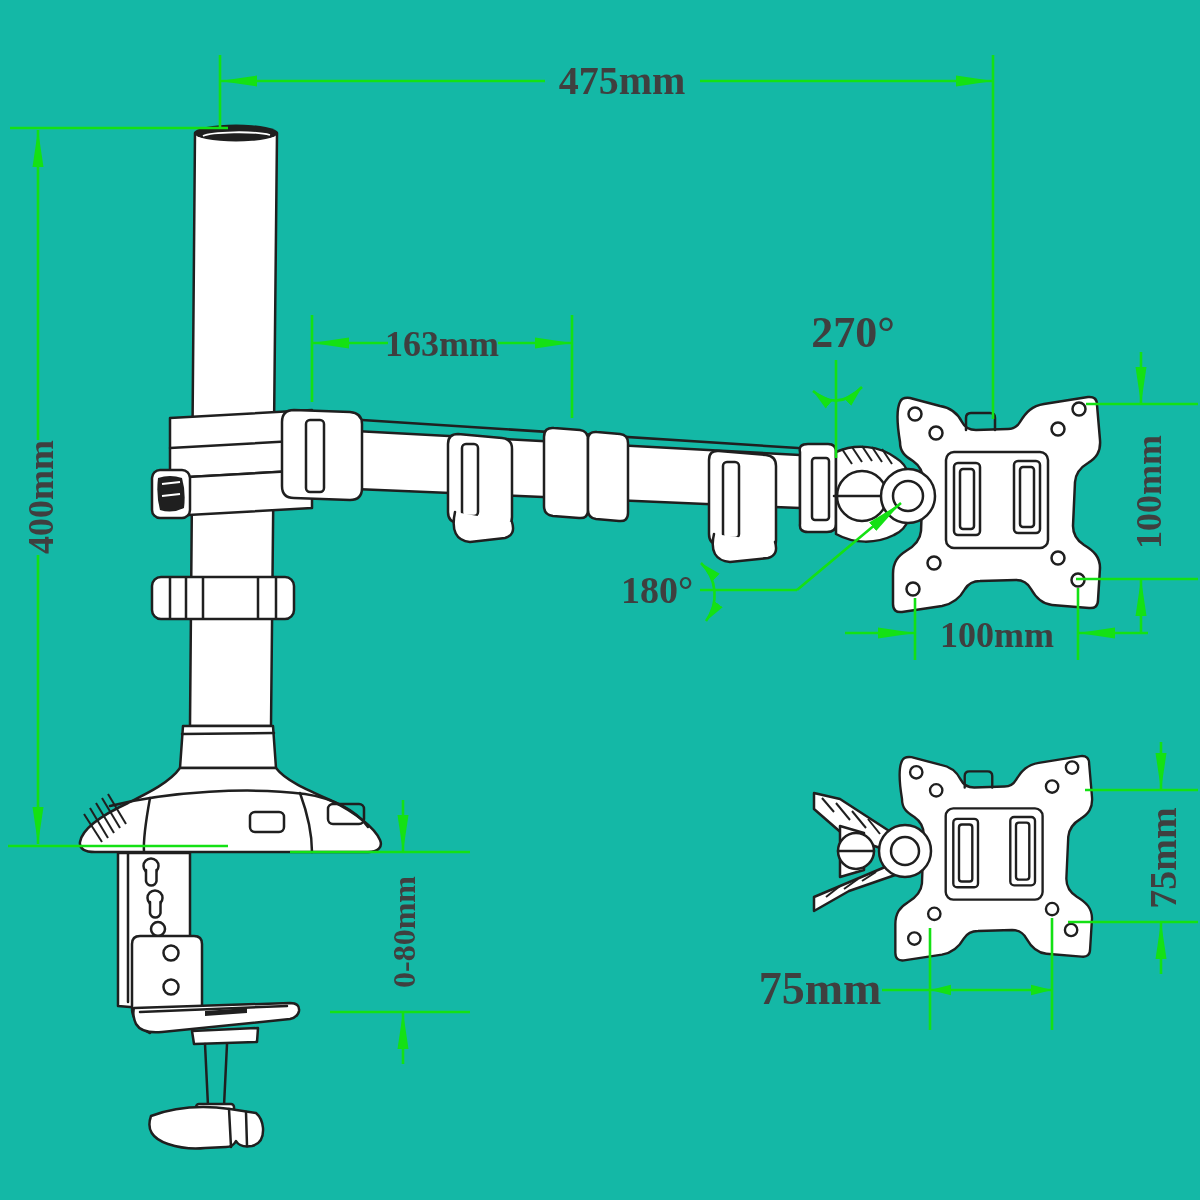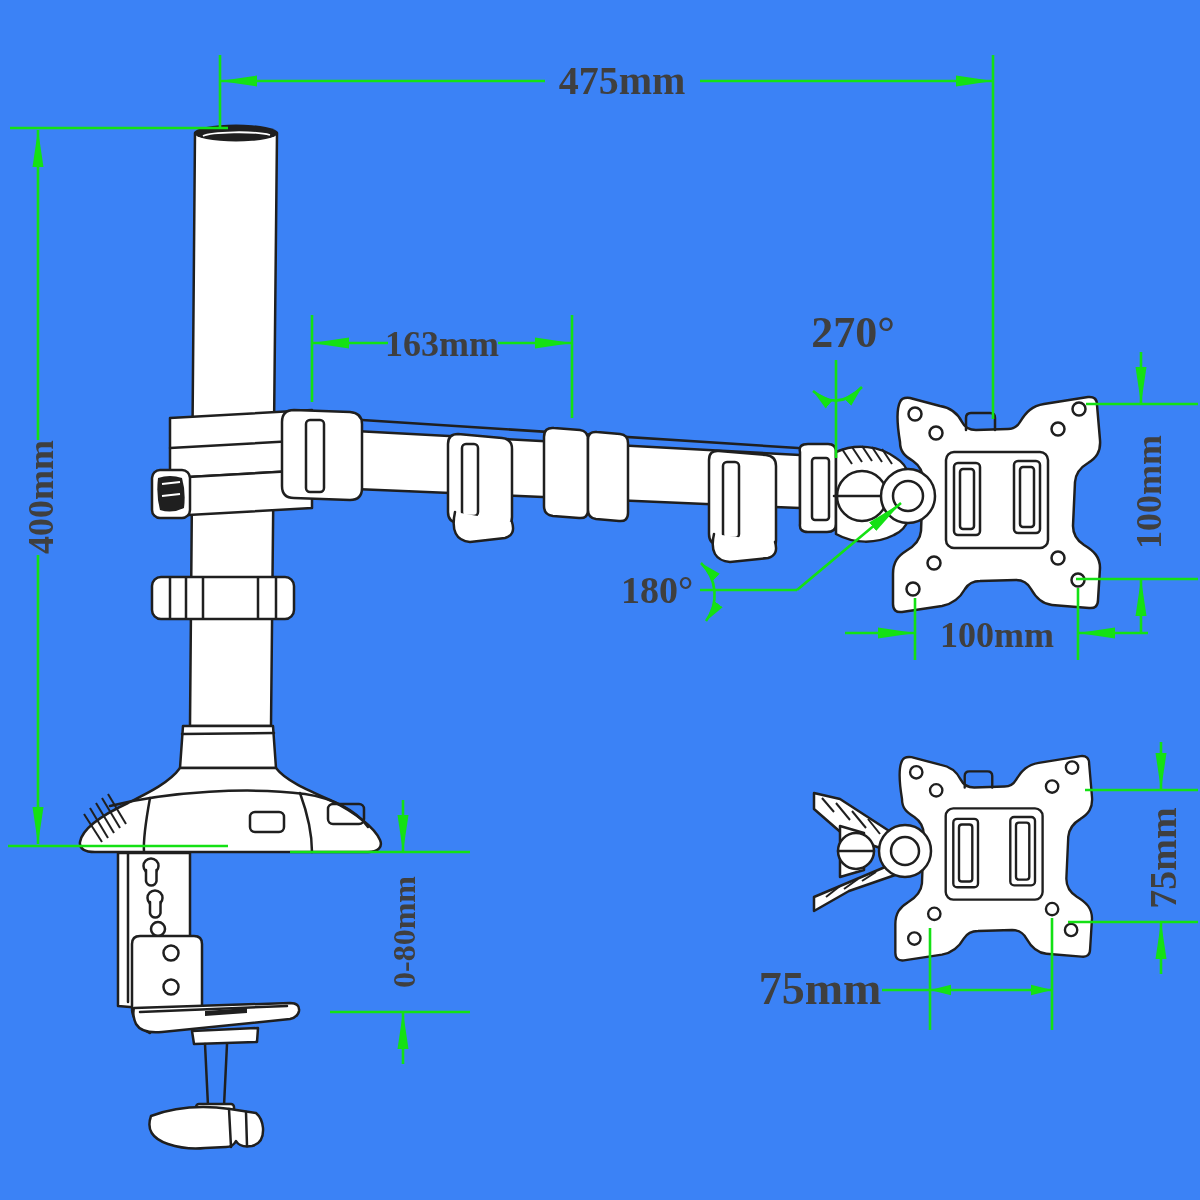--- a/index.html
+++ b/index.html
@@ -1,16 +1,16 @@
 <!DOCTYPE html>
 <html><head>
 <meta charset="utf-8">
 <style>
   html,body{margin:0;padding:0;background:#ffffff;}
-  .stage{width:1200px;height:1200px;position:relative;background:#3b82f6;overflow:hidden;}
+  .stage{width:1200px;height:1200px;position:relative;background:#14b8a6;overflow:hidden;}
   svg{display:block;}
   .ln{stroke:#1f1f1f;fill:none;stroke-width:2.5;stroke-linejoin:round;stroke-linecap:round;}
   .lw{fill:#ffffff;}
   .dk{fill:#1f1f1f;stroke:none;}
   .gd{stroke:#14e114;fill:none;stroke-width:2.6;stroke-linecap:butt;}
   .dim-text{fill:#3f3f3f;font-family:"Liberation Serif","DejaVu Serif",serif;font-weight:600;}
 </style>
 </head>
 <body>
 

